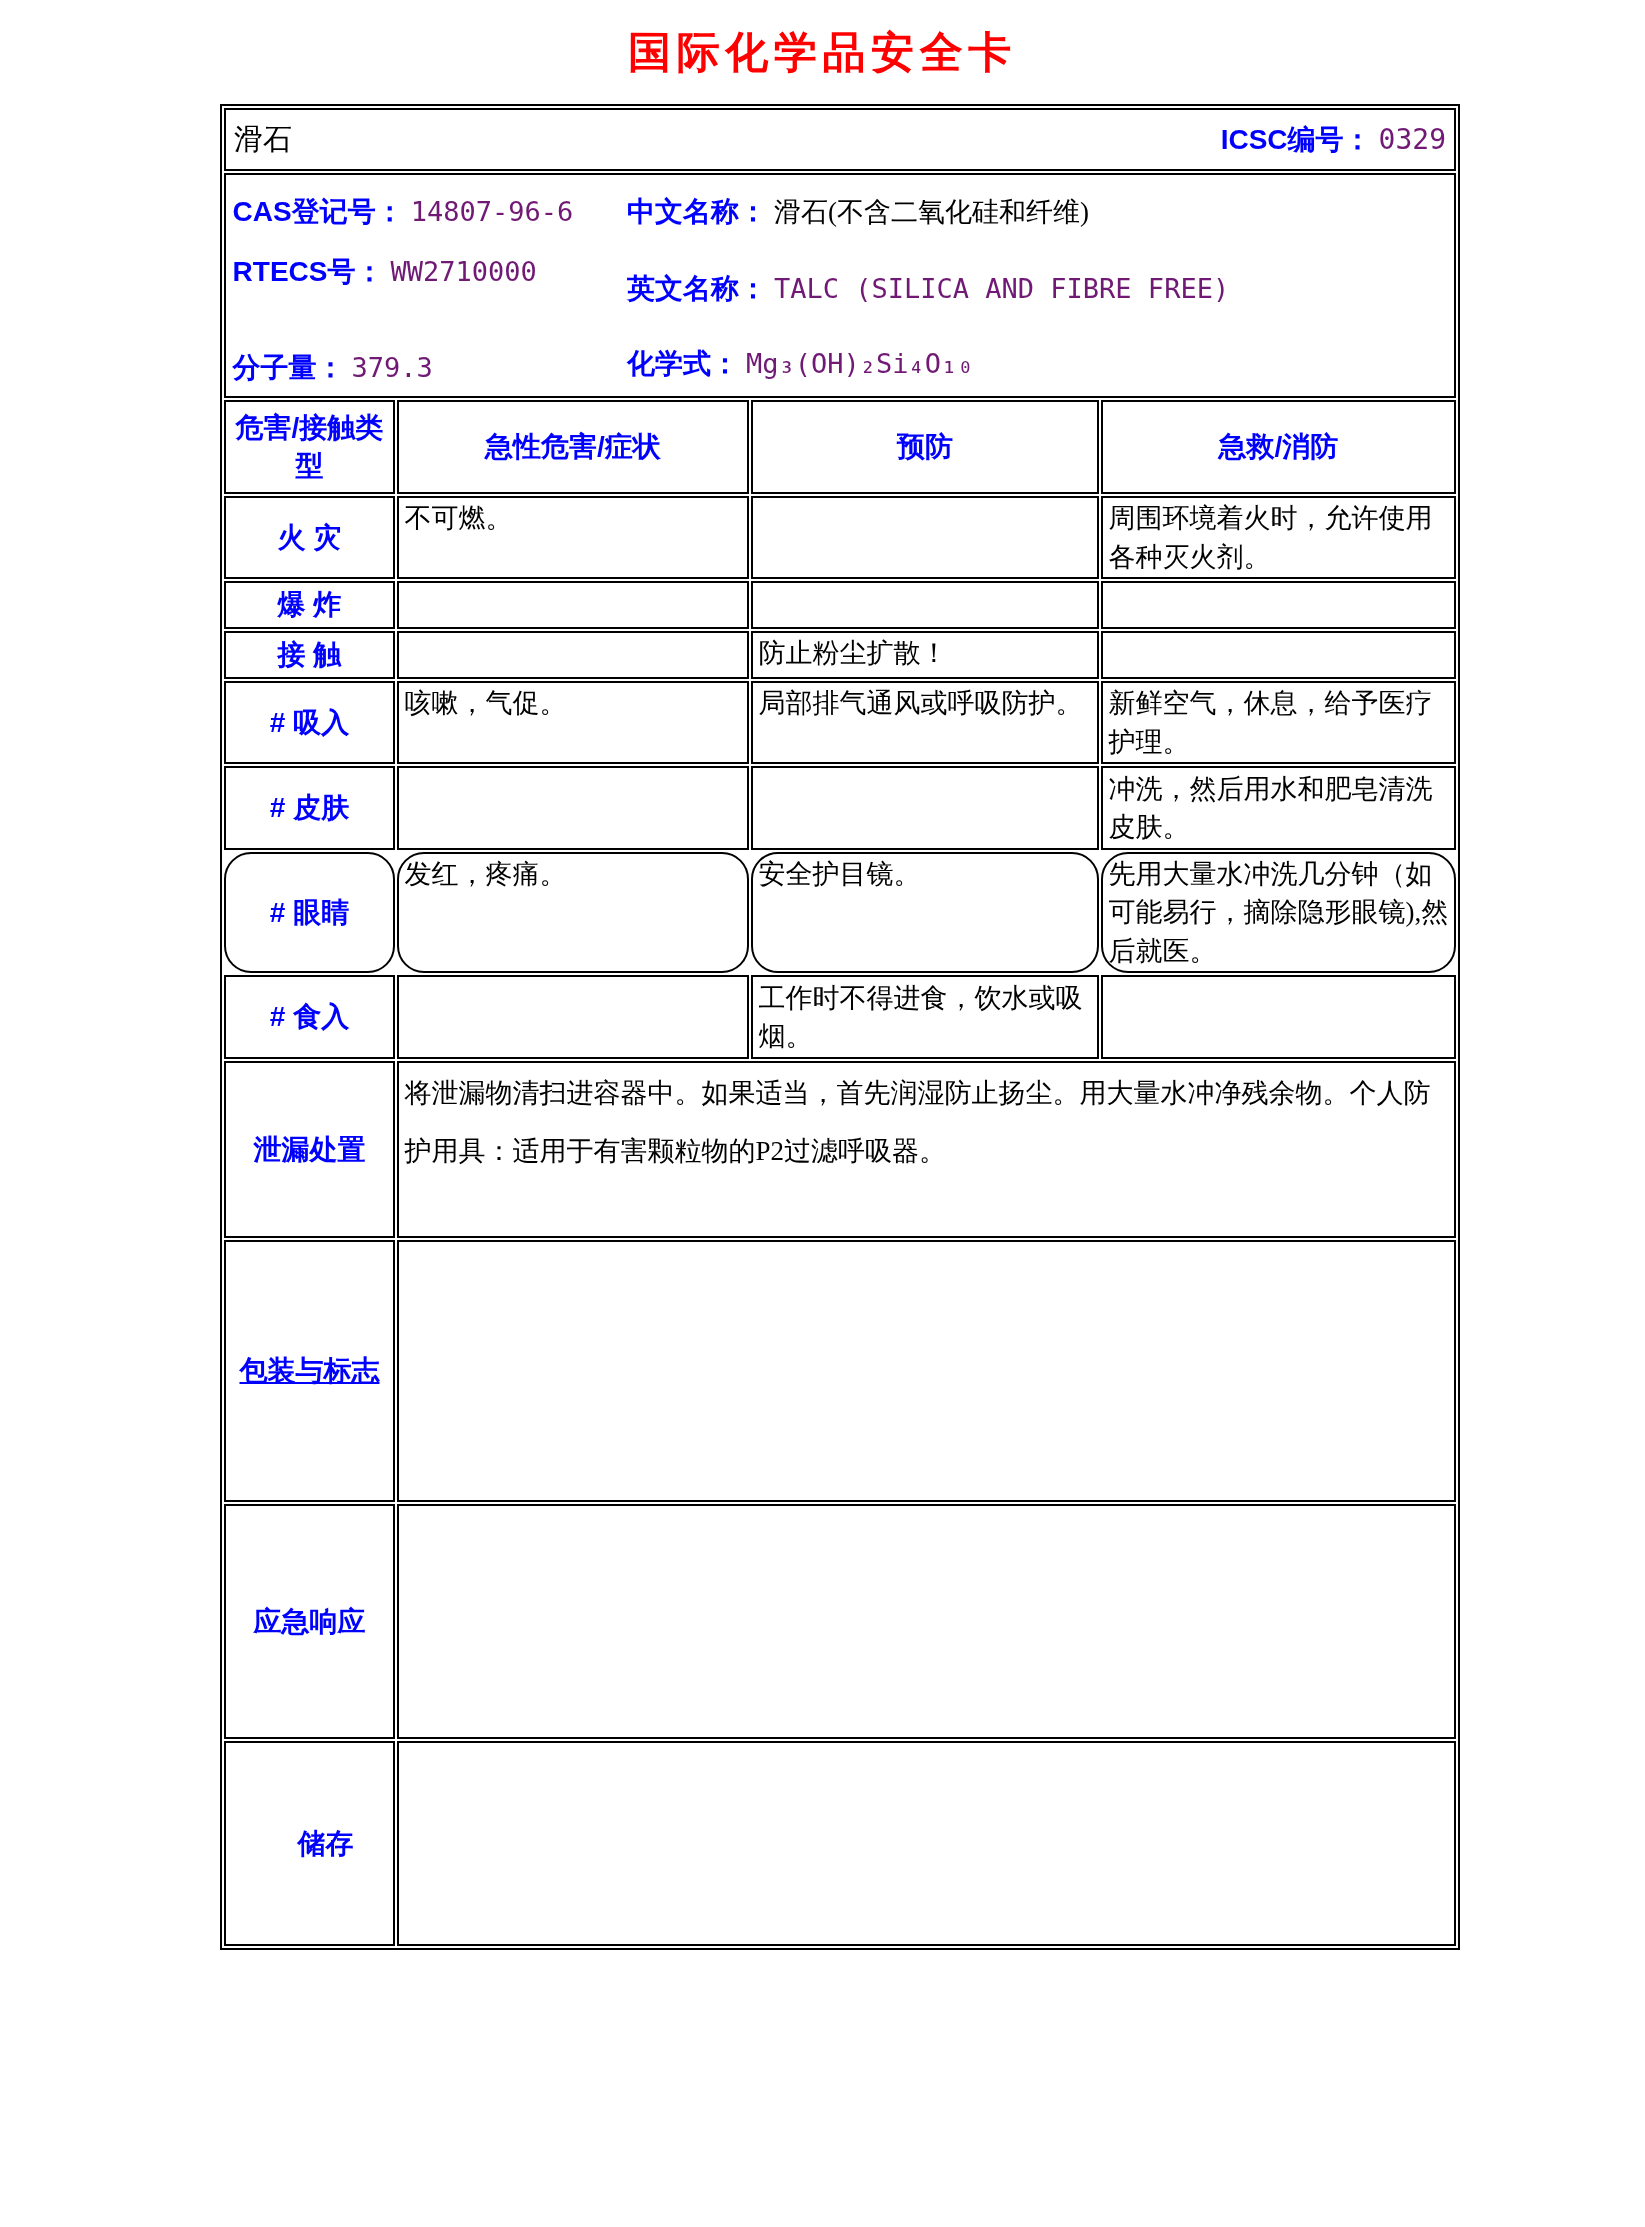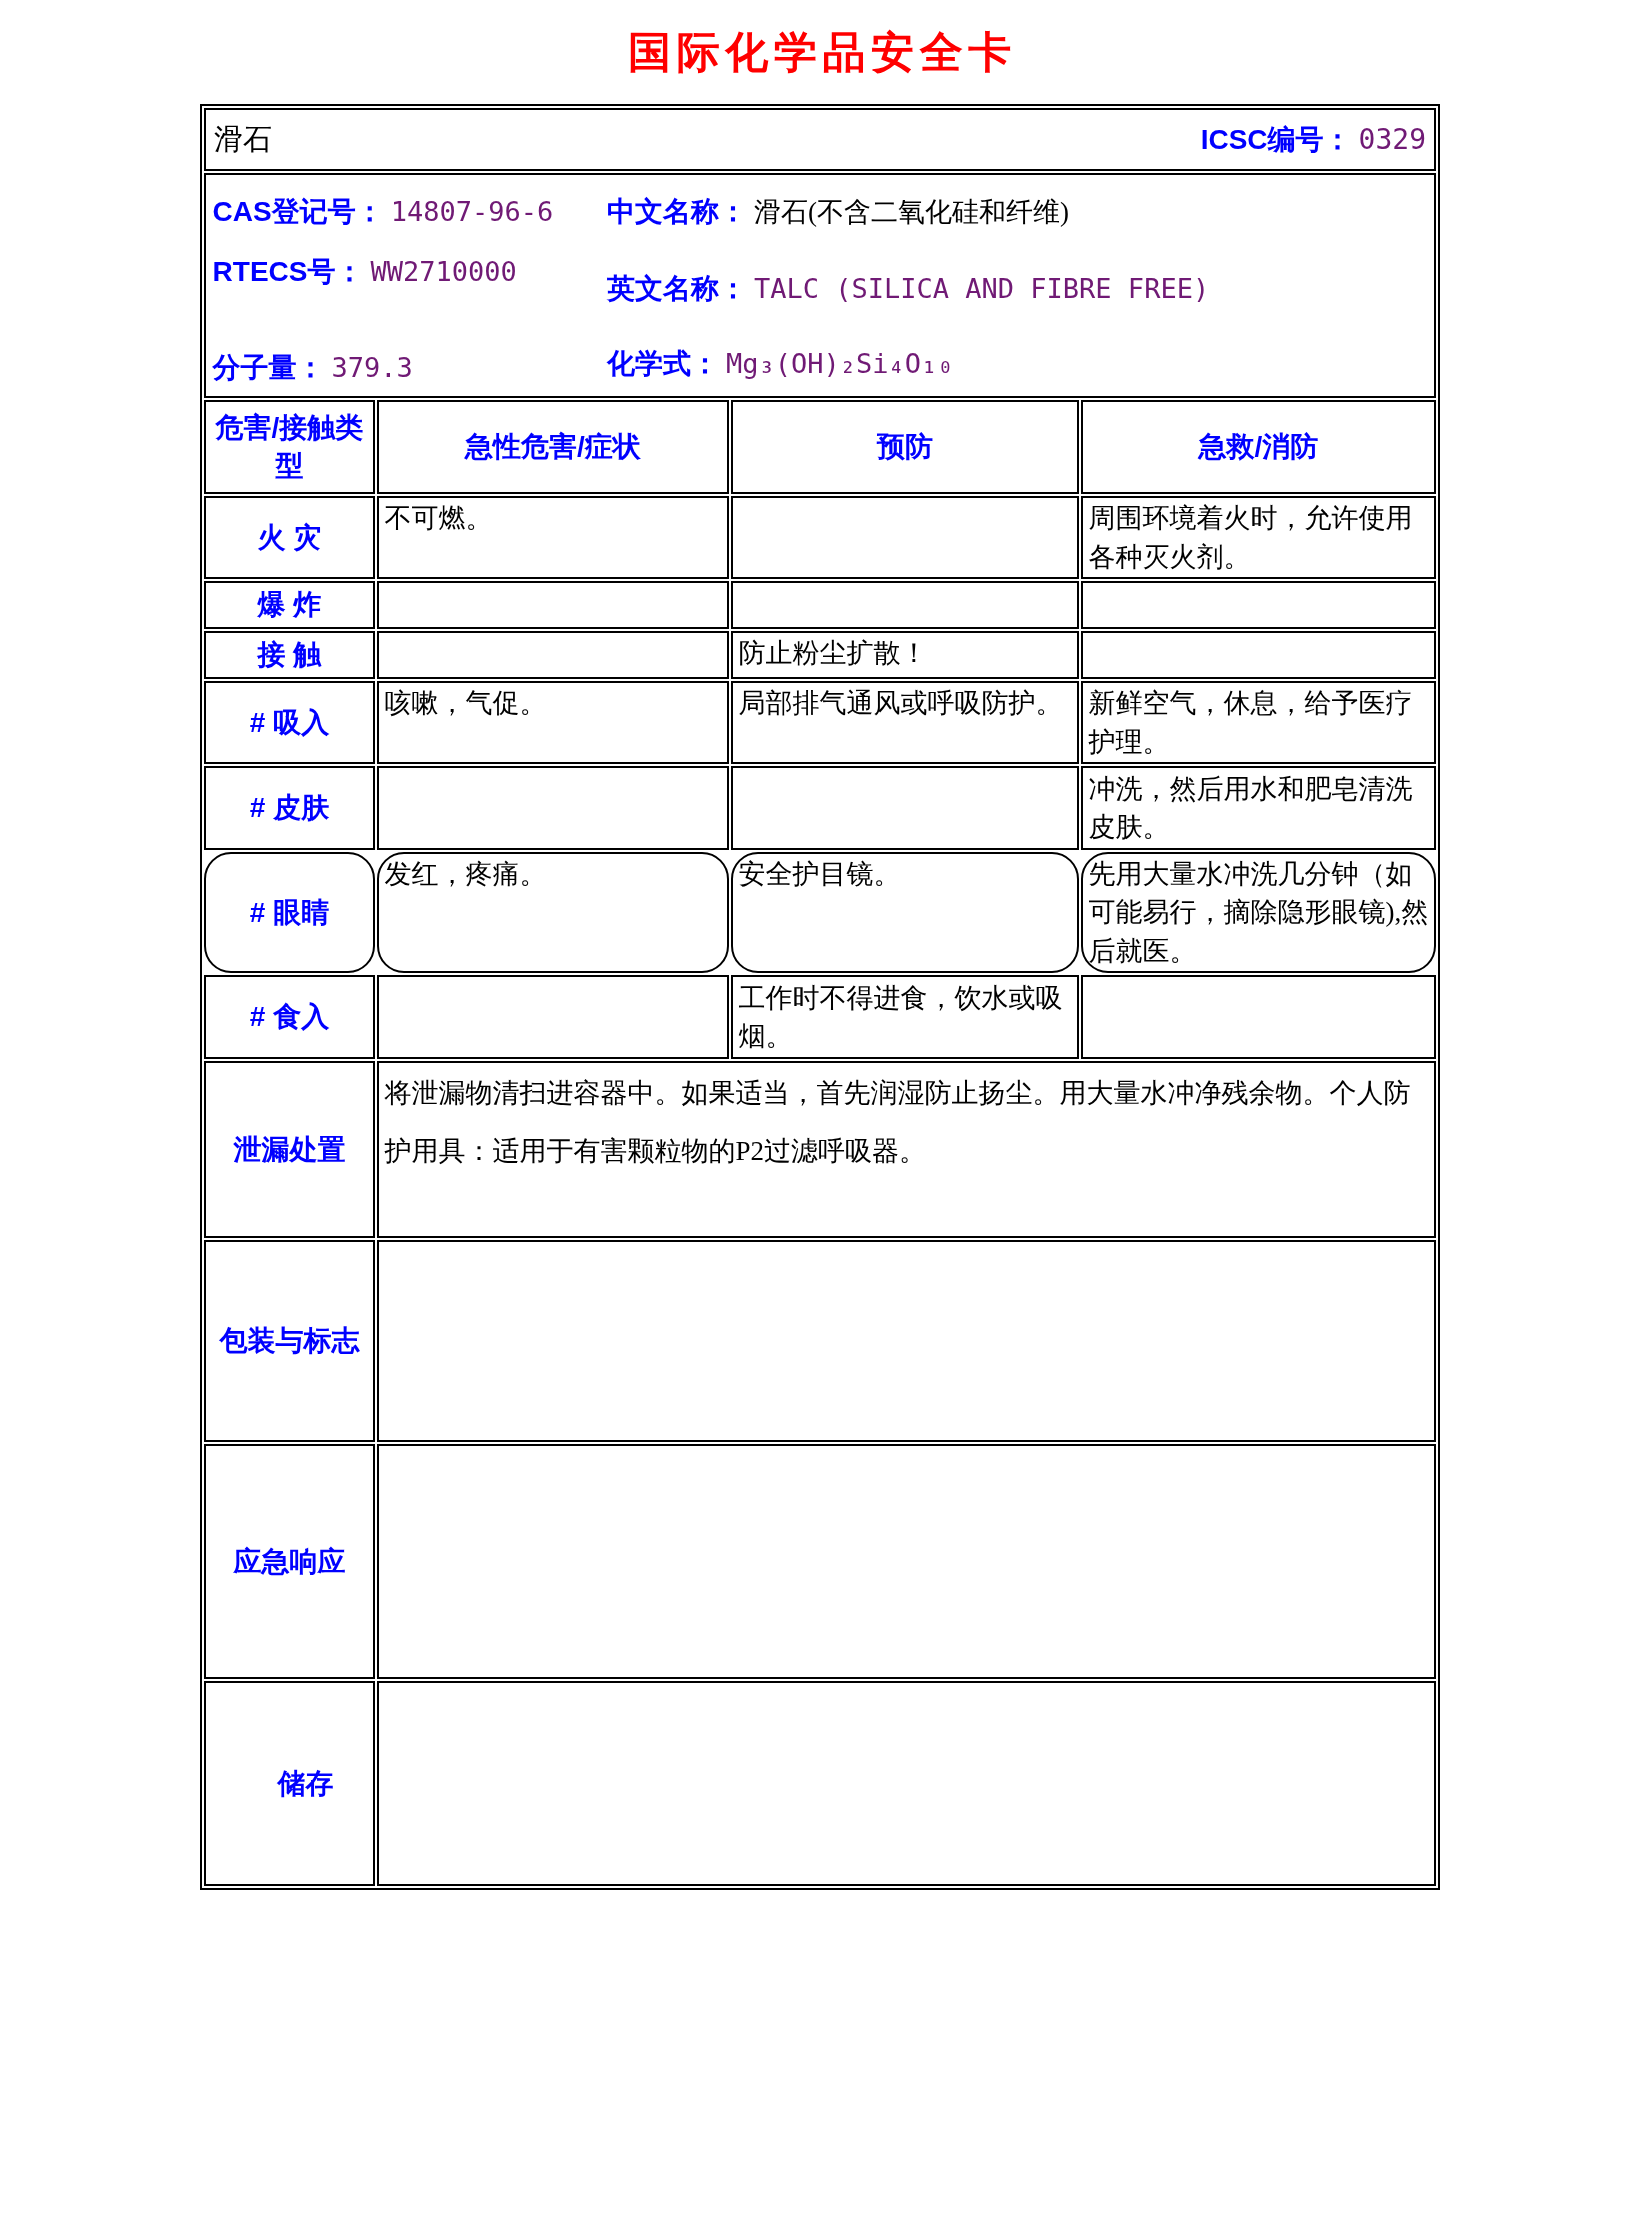--- a/index.html
+++ b/index.html
@@ -18,21 +18,21 @@
     width: 1645px;
     text-align: center;
     color: #ff0000;
     font-size: 43px;
     font-weight: bold;
     letter-spacing: 5.6px;
     font-family: "Liberation Serif", serif;
   }
   table.card {
     position: absolute;
-    left: 200px;
+    left: 220px;
     top: 104px;
     width: 1240px;
     table-layout: fixed;
     border-collapse: separate;
     border-spacing: 2.1px;
     border: 2.8px solid #000000;
     background: #ffffff;
   }
   td {
     border: 2.1px solid #000000;
@@ -76,21 +76,21 @@
   tr.r-ids  td  { height: 225px; }
   tr.r-head td  { height: 94px; }
   tr.r-fire td  { height: 80px; }
   tr.r-expl td  { height: 45px; }
   tr.r-cont td  { height: 48px; }
   tr.r-inh  td  { height: 77px; }
   tr.r-skin td  { height: 78px; }
   tr.r-eye  td  { height: 117px; border-radius: 27px; }
   tr.r-ing  td  { height: 78px; }
   tr.r-spill td { height: 177px; }
-  tr.r-pack td  { height: 202px; }
+  tr.r-pack td  { height: 262px; text-decoration: underline; }
   tr.r-emer td  { height: 235px; }
   tr.r-stor td  { height: 205px; padding-left: 35px; }
   
   td.name-cell { vertical-align: middle; }
   .name-flex {
     display: flex;
     justify-content: space-between;
     align-items: center;
     padding: 0 7px;
   }

